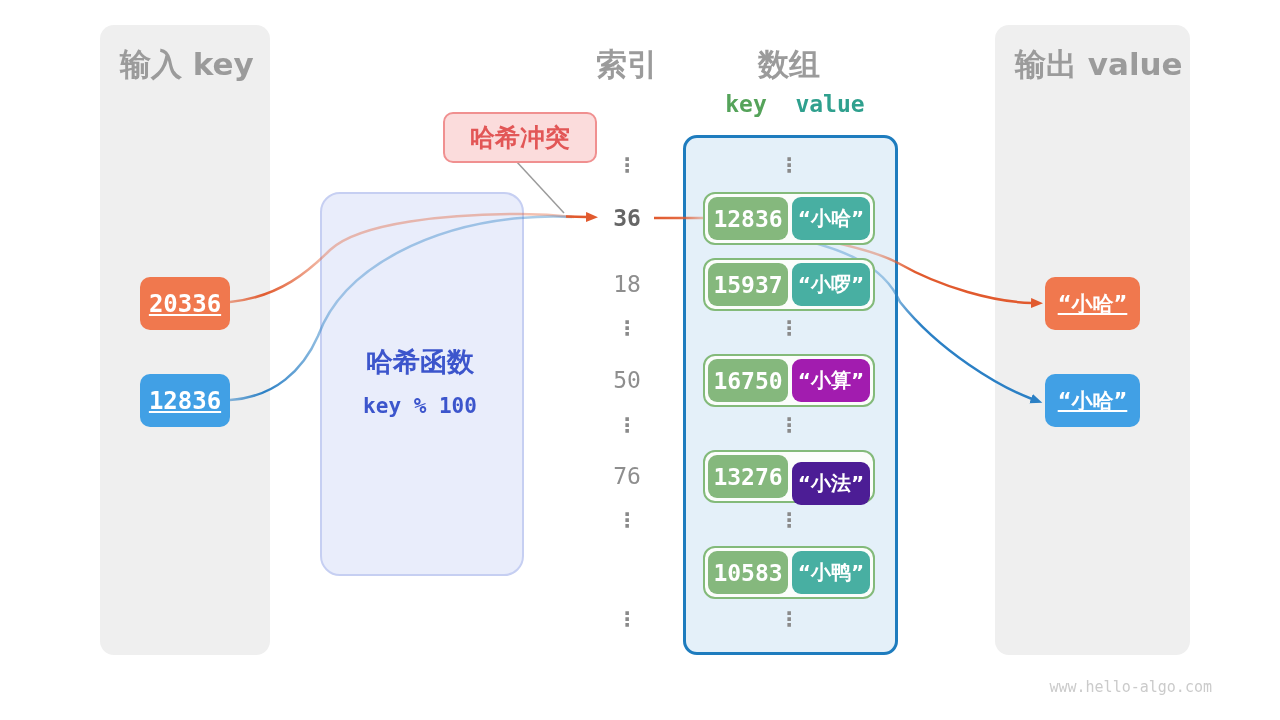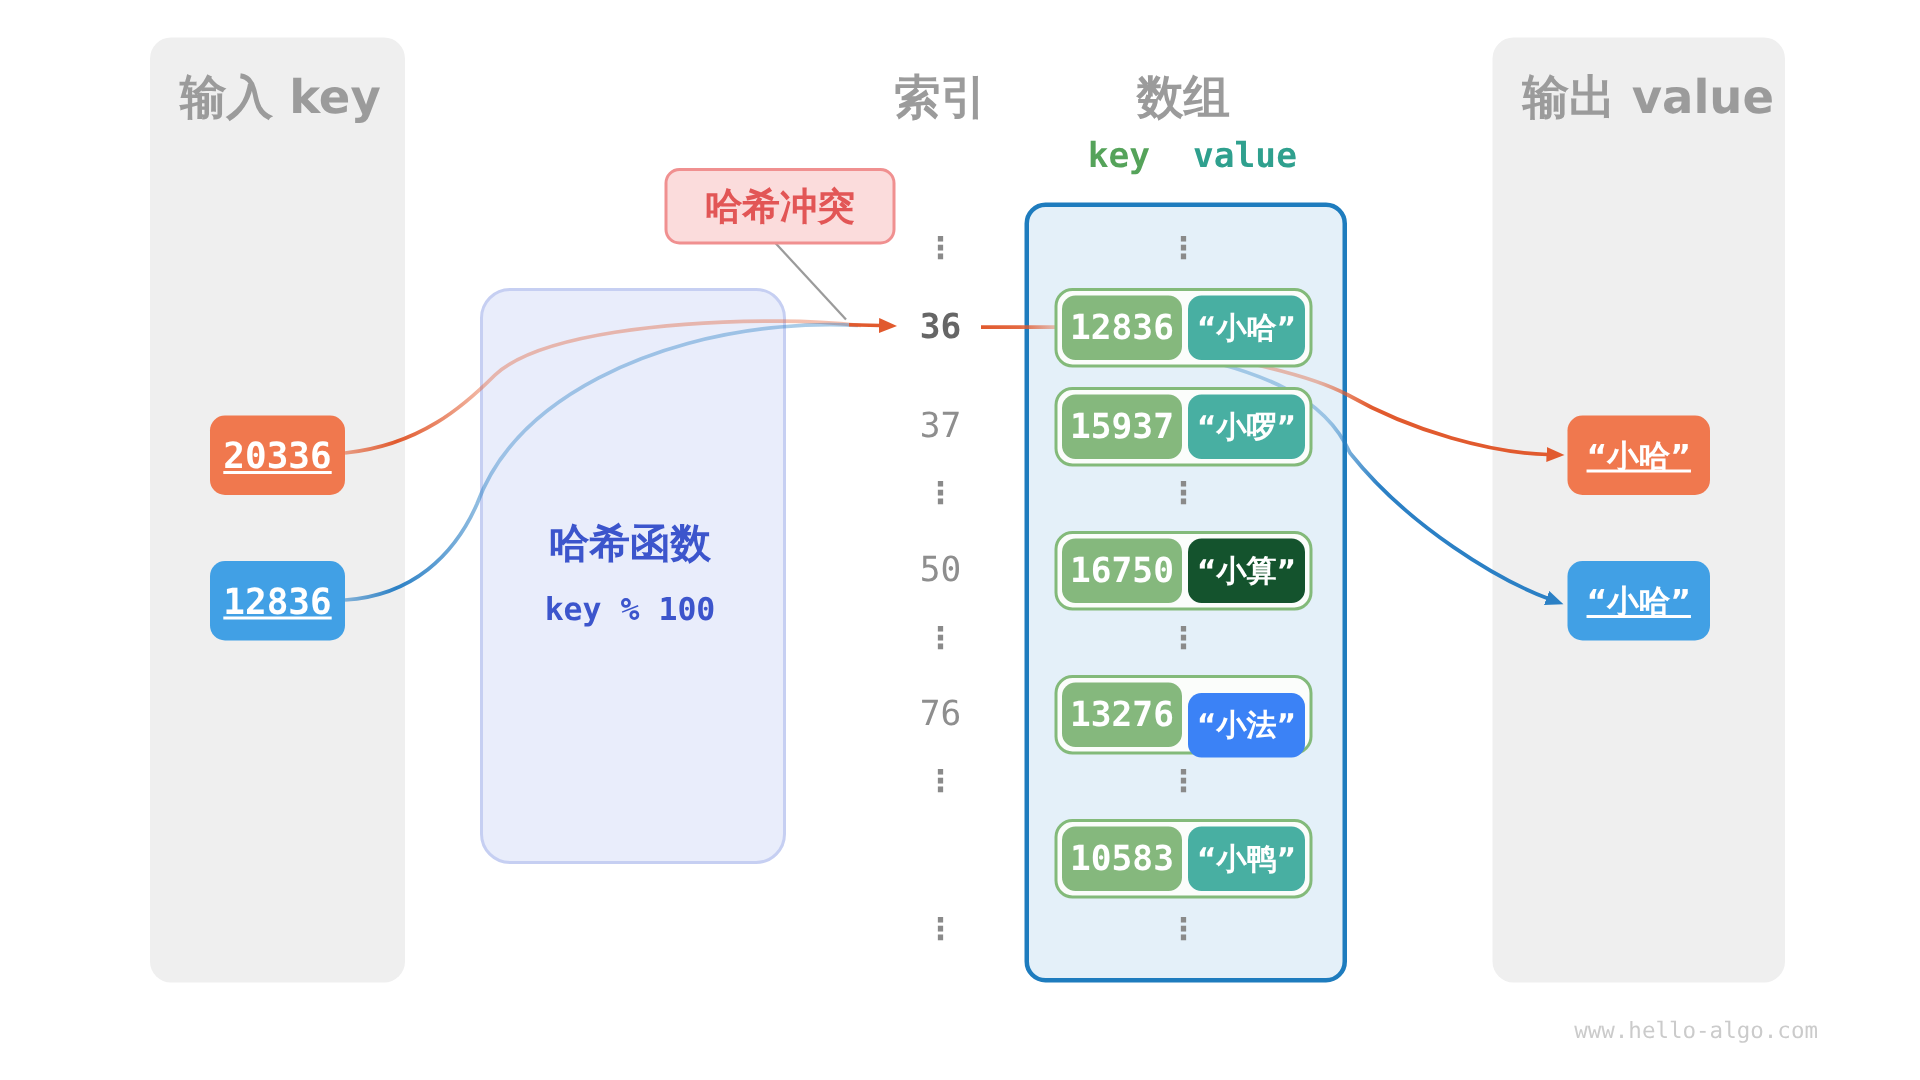--- a/index.html
+++ b/index.html
@@ -53,21 +53,21 @@
   <div class="abs hash-name" style="left:320px;top:344px;">哈希函数</div>
   <div class="abs hash-formula" style="left:320px;top:394px;">key % 100</div>
 
   <div class="abs panel-title col-center" style="left:560px;top:44px;">索引</div>
 
   <div class="abs collision-box" style="left:443px;top:112px;width:150px;height:47px;">
     <span class="collision-label">哈希冲突</span>
   </div>
   <div class="abs col-center dots" style="left:560px;top:150px;">⋮</div>
   <div class="abs col-center idx-num hl" style="left:560px;top:202px;">36</div>
-  <div class="abs col-center idx-num" style="left:560px;top:268px;">37</div>
+  <div class="abs col-center idx-num" style="left:560px;top:268px;">18</div>
   <div class="abs col-center dots" style="left:560px;top:313px;">⋮</div>
   <div class="abs col-center idx-num" style="left:560px;top:364px;">50</div>
   <div class="abs col-center dots" style="left:560px;top:410px;">⋮</div>
   <div class="abs col-center idx-num" style="left:560px;top:460px;">76</div>
   <div class="abs col-center dots" style="left:560px;top:505px;">⋮</div>
   <div class="abs col-center dots" style="left:560px;top:604px;">⋮</div>
 
   <div class="abs panel-title col-center" style="left:722px;top:44px;">数组</div>
   <div class="abs kv-header" style="left:705px;top:91px;width:168px;">
     <span class="k">key</span>
@@ -131,25 +131,25 @@
   <div class="abs row" style="left:703px;top:192px;">
     <span class="cell key" style="background: rgb(133, 184, 125);">12836</span>
     <span class="cell val" style="background: rgb(72, 175, 162);">“小哈”</span>
   </div>
   <div class="abs row" style="left:703px;top:258px;">
     <span class="cell key" style="background: rgb(133, 184, 125);">15937</span>
     <span class="cell val" style="background: rgb(72, 175, 162);">“小啰”</span>
   </div>
   <div class="abs row" style="left:703px;top:354px;">
     <span class="cell key" style="background: rgb(133, 184, 125);">16750</span>
-    <span class="cell val" style="background: #14532d;">“小算”</span>
+    <span class="cell val" style="background: #a21caf;">“小算”</span>
   </div>
   <div class="abs row" style="left:703px;top:450px;">
     <span class="cell key" style="background: rgb(133, 184, 125);">13276</span>
-    <span class="cell val" style="background: #3b82f6; margin-top: 14px;">“小法”</span>
+    <span class="cell val" style="background: #4c1d95; margin-top: 14px;">“小法”</span>
   </div>
   <div class="abs row" style="left:703px;top:546px;">
     <span class="cell key" style="background: rgb(133, 184, 125);">10583</span>
     <span class="cell val" style="background: rgb(72, 175, 162);">“小鸭”</span>
   </div>
 
   <div class="abs gray-panel" style="left:995px;top:25px;width:195px;height:630px;"></div>
   <div class="abs panel-title" style="left:1015px;top:44px;">输出 value</div>
   <div class="abs chip txt" style="left: 1045px; top: 277px; width: 95px; height: 53px; background: rgb(240, 120, 78);">“小哈”</div>
   <div class="abs chip txt" style="left: 1045px; top: 374px; width: 95px; height: 53px; background: rgb(65, 160, 229);">“小哈”</div>

